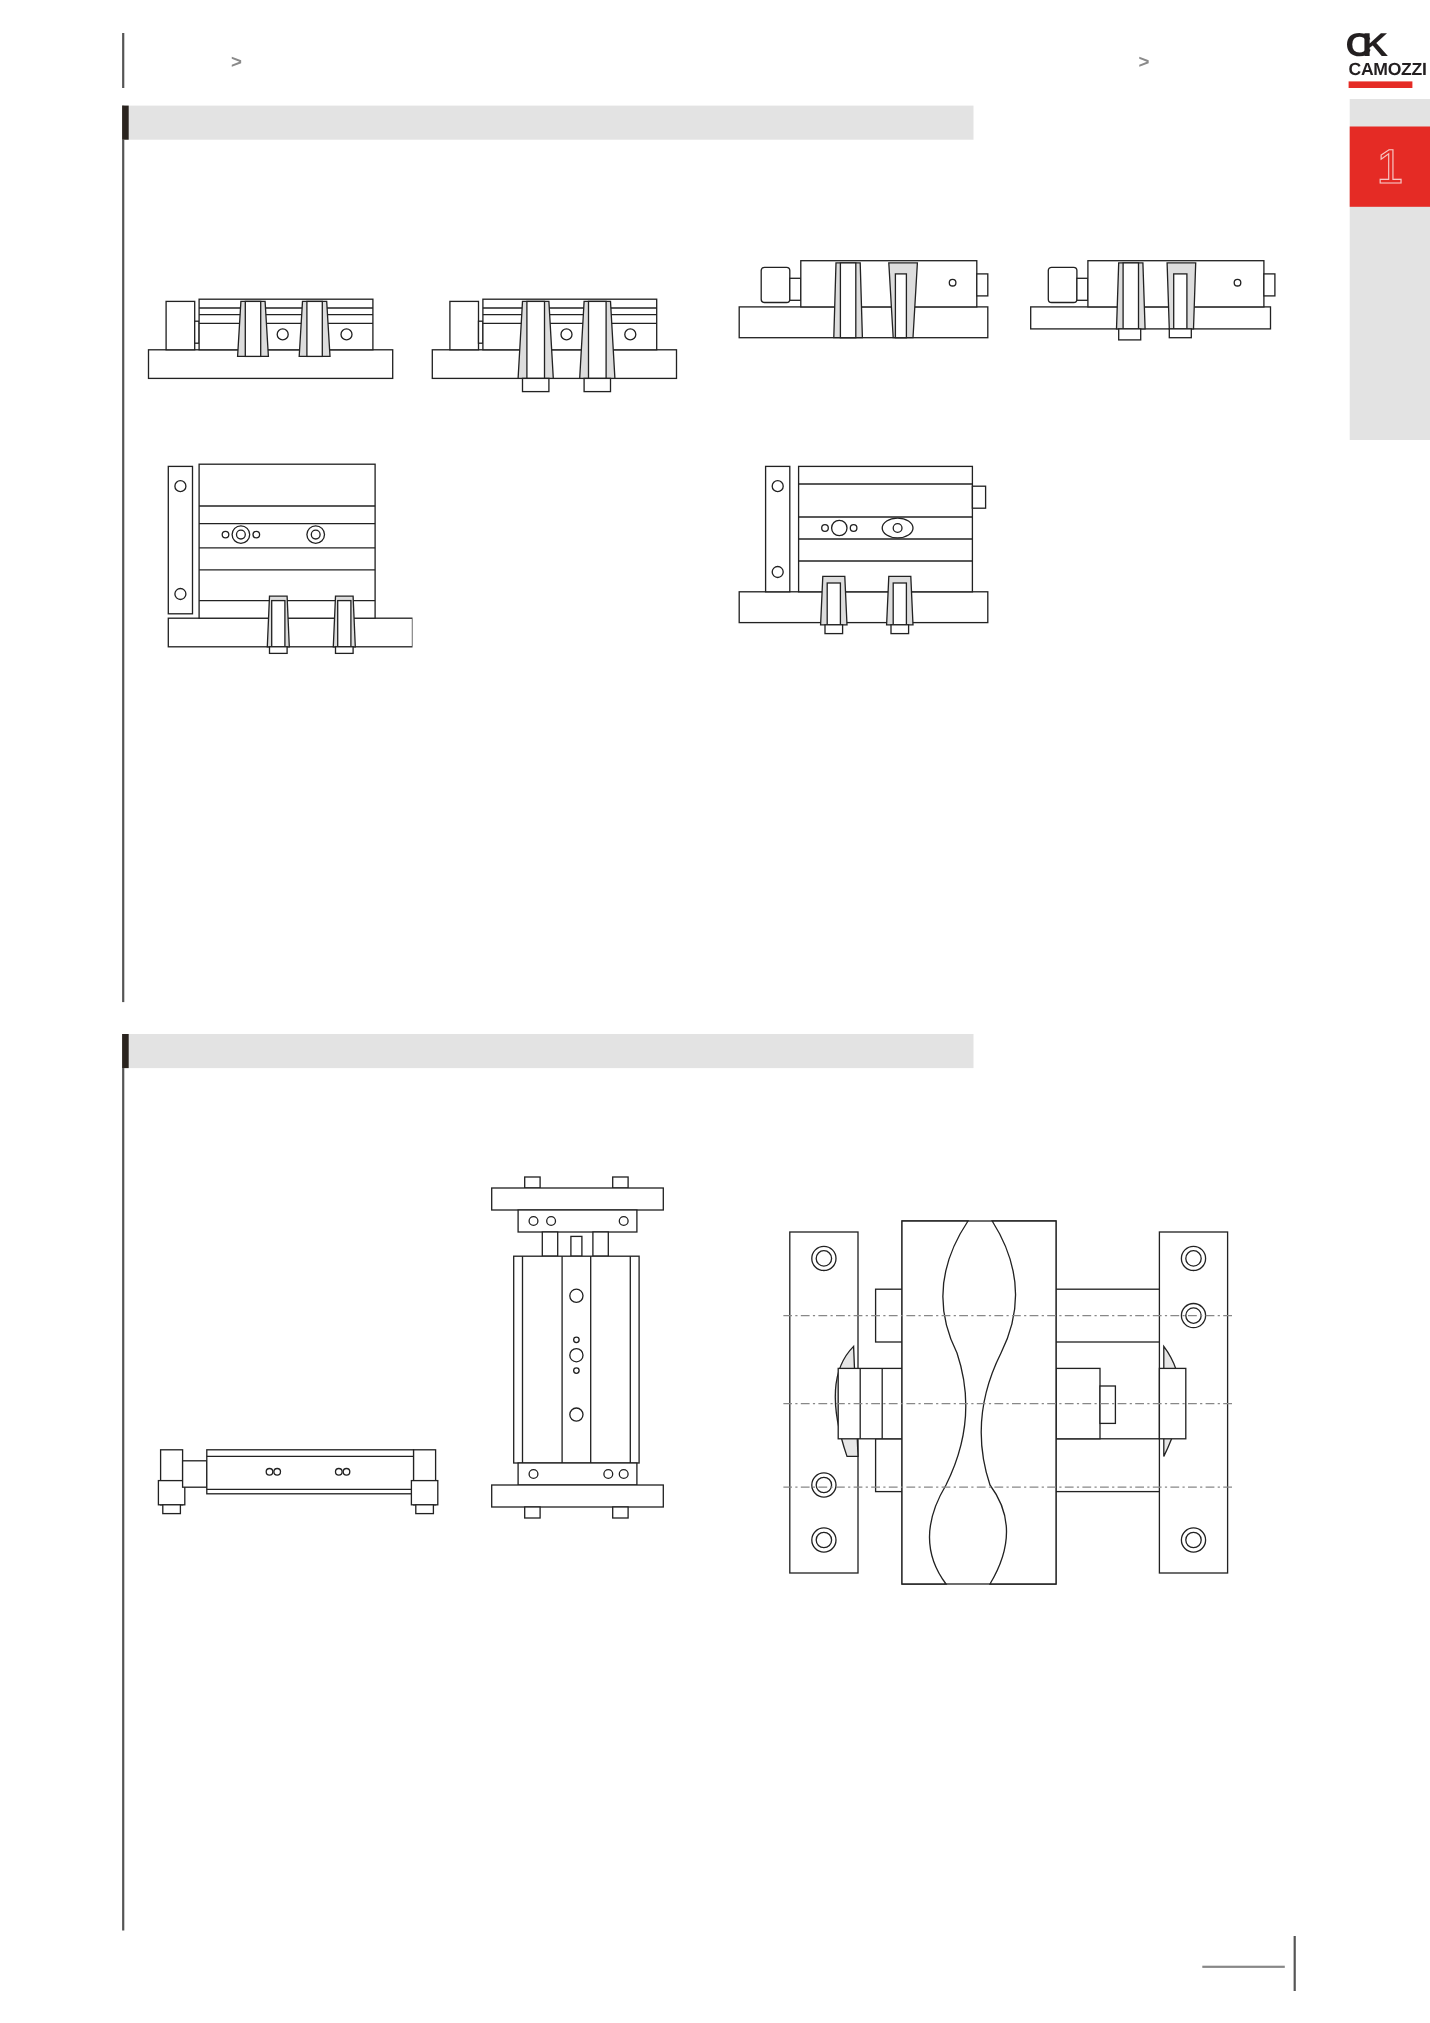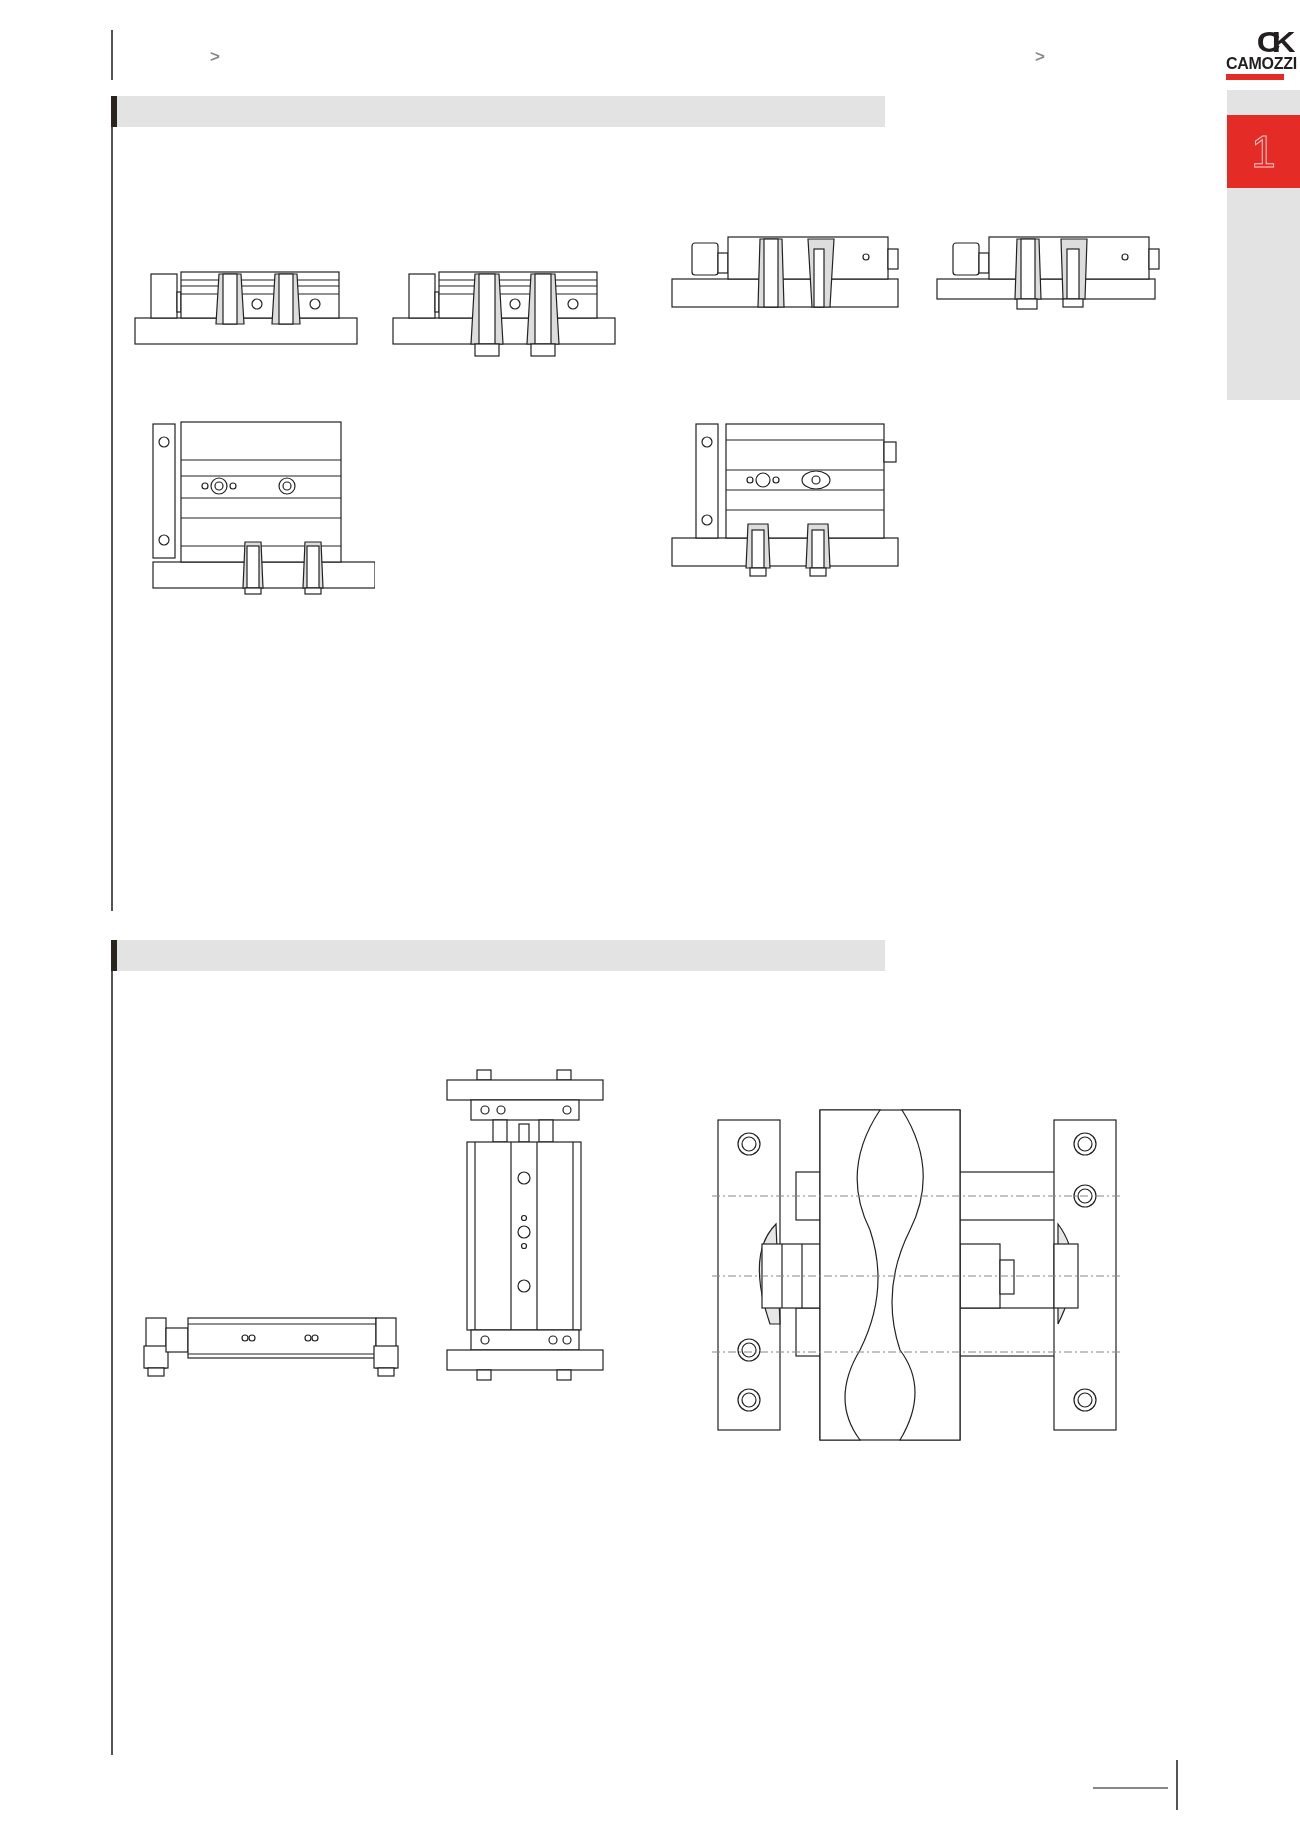--- a/index.html
+++ b/index.html
@@ -1,19 +1,19 @@
 <!DOCTYPE html>
 <html><head>
 <meta charset="utf-8">
 <style>
   html,body{margin:0;padding:0;background:#fff;}
   body{width:1300px;height:1839px;position:relative;overflow:hidden;font-family:"Liberation Sans",sans-serif;}
   .vline{position:absolute;background:#555;width:2px;}
   .chev{position:absolute;color:#8a8a8a;font-size:17px;font-weight:bold;}
-  .logo{position:absolute;left:1226px;top:28px;width:58px;text-align:right;}
+  .logo{position:absolute;left:1226px;top:28px;width:58px;text-align:left;}
   .logo .mark{font-family:"Liberation Sans",sans-serif;font-weight:900;font-size:30px;line-height:28px;color:#231f20;letter-spacing:-8px;transform:scaleX(1.1);}
   .logo .name{font-weight:bold;font-size:16px;color:#231f20;letter-spacing:-0.3px;margin-top:-1px;}
   .logo .bar{height:6px;background:#e52b25;margin-top:1px;}
   .tab-gray{position:absolute;left:1227px;top:90px;width:73px;height:310px;background:#e3e3e3;}
   .tab-red{position:absolute;left:1227px;top:115px;width:73px;height:73px;background:#e52b25;display:flex;align-items:center;justify-content:center;}
   .tab-red span{font-size:44px;color:transparent;-webkit-text-stroke:1px #f6c7c4;font-family:"Liberation Sans",sans-serif;}
   .sec-bar{position:absolute;left:111px;width:774px;height:31px;background:#e3e3e3;}
   .sec-bar .accent{position:absolute;left:0;top:0;width:6px;height:100%;background:#2a241f;}
   .sec-bar .title{position:absolute;left:16px;top:7px;font-size:14px;font-weight:bold;color:#222;}
   svg.drw{position:absolute;}

